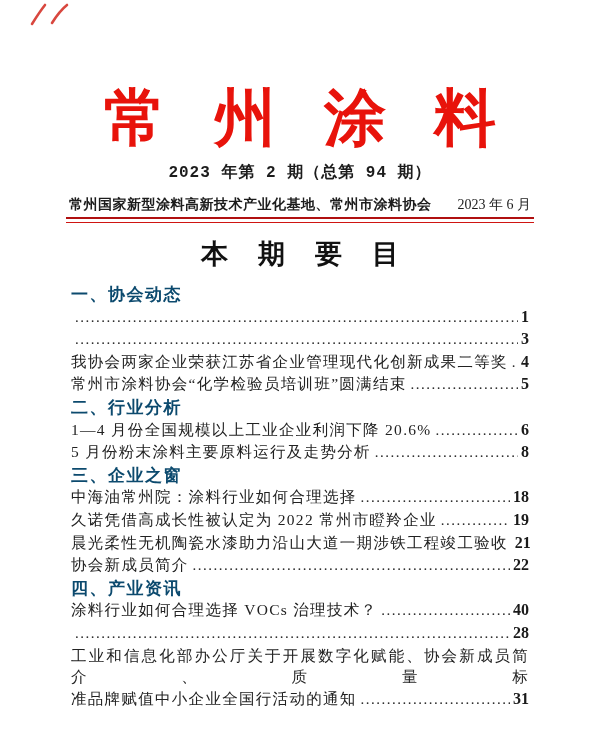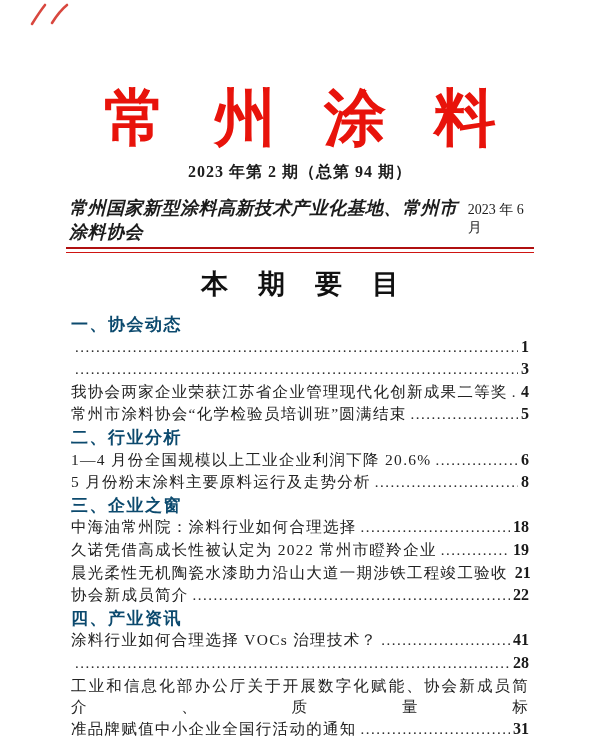--- a/index.html
+++ b/index.html
@@ -34,33 +34,33 @@
     font-weight: bold;
     color: #e8130b;
     font-family: "Liberation Serif", serif;
   }
   .issue-line {
     margin-top: 11px;
     text-align: center;
     font-size: 16px;
     font-weight: bold;
     letter-spacing: 1px;
+    font-family: Liberation Mono, monospace;
   }
   .pub-row {
     display: flex;
     justify-content: space-between;
     align-items: baseline;
     width: 462px;
     margin: 13px auto 0;
   }
   .pub-left {
-    font-size: 18px;
+    font-size: 14px;
     font-weight: bold;
     letter-spacing: 0.5px;
-    font-style: italic;
   }
   .pub-right {
     font-size: 14px;
   }
   .double-rule {
     width: 468px;
     margin: 3px auto 0;
     height: 3px;
     border-top: 2.5px solid #b01010;
     border-bottom: 1.5px solid #cf1512;
@@ -213,21 +213,21 @@
     <div class="toc-item">
       <span class="txt">协会新成员简介</span>
         <span class="dots">............................................................................................................................................</span>
         <span class="pg">22</span>
     </div>
 
     <div class="sec-heading">四、产业资讯</div>
     <div class="toc-item">
       <span class="txt">涂料行业如何合理选择 VOCs 治理技术？ </span>
         <span class="dots">............................................................................................................................................</span>
-        <span class="pg">41</span>
+        <span class="pg">40</span>
     </div>
     <div class="toc-item">
         <span class="dots">............................................................................................................................................</span>
         <span class="pg">28</span>
     </div>
     <div>
       <div class="toc-line1">工业和信息化部办公厅关于开展数字化赋能、协会新成员简介、质量标</div>
       <div class="toc-item">
         <span class="txt">准品牌赋值中小企业全国行活动的通知</span>
           <span class="dots">............................................................................................................................................</span>

